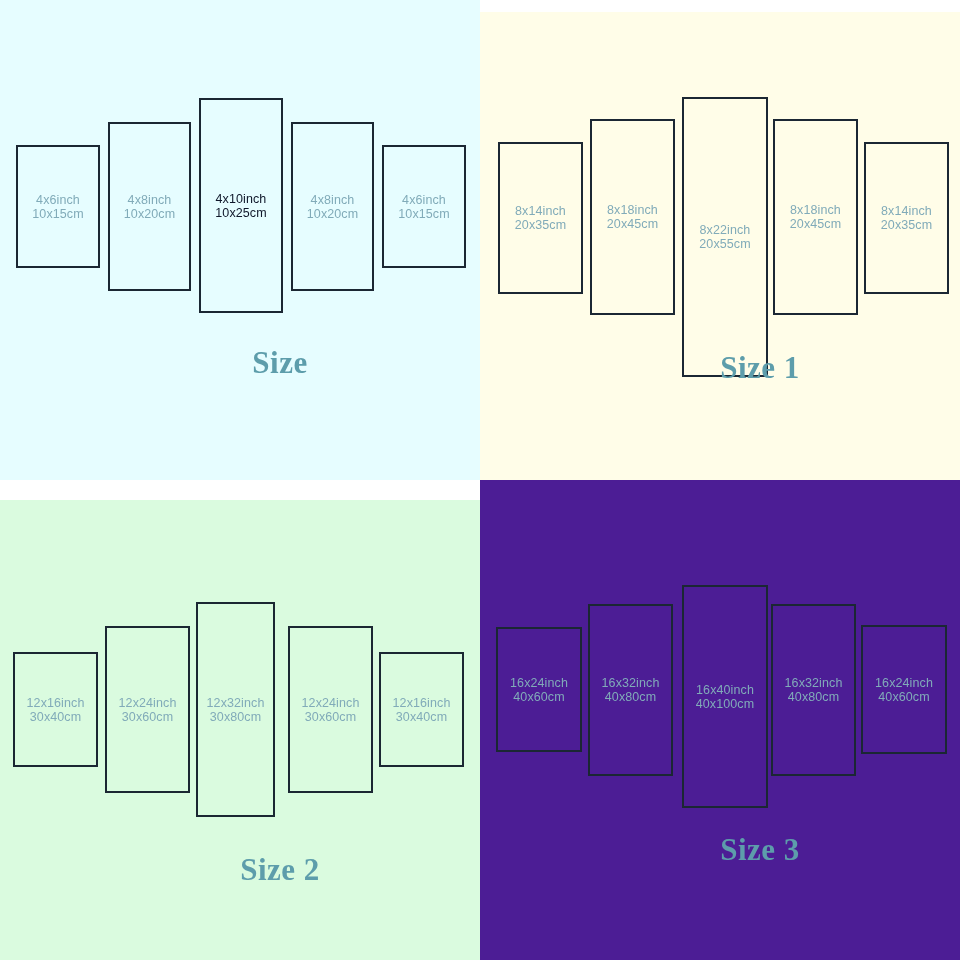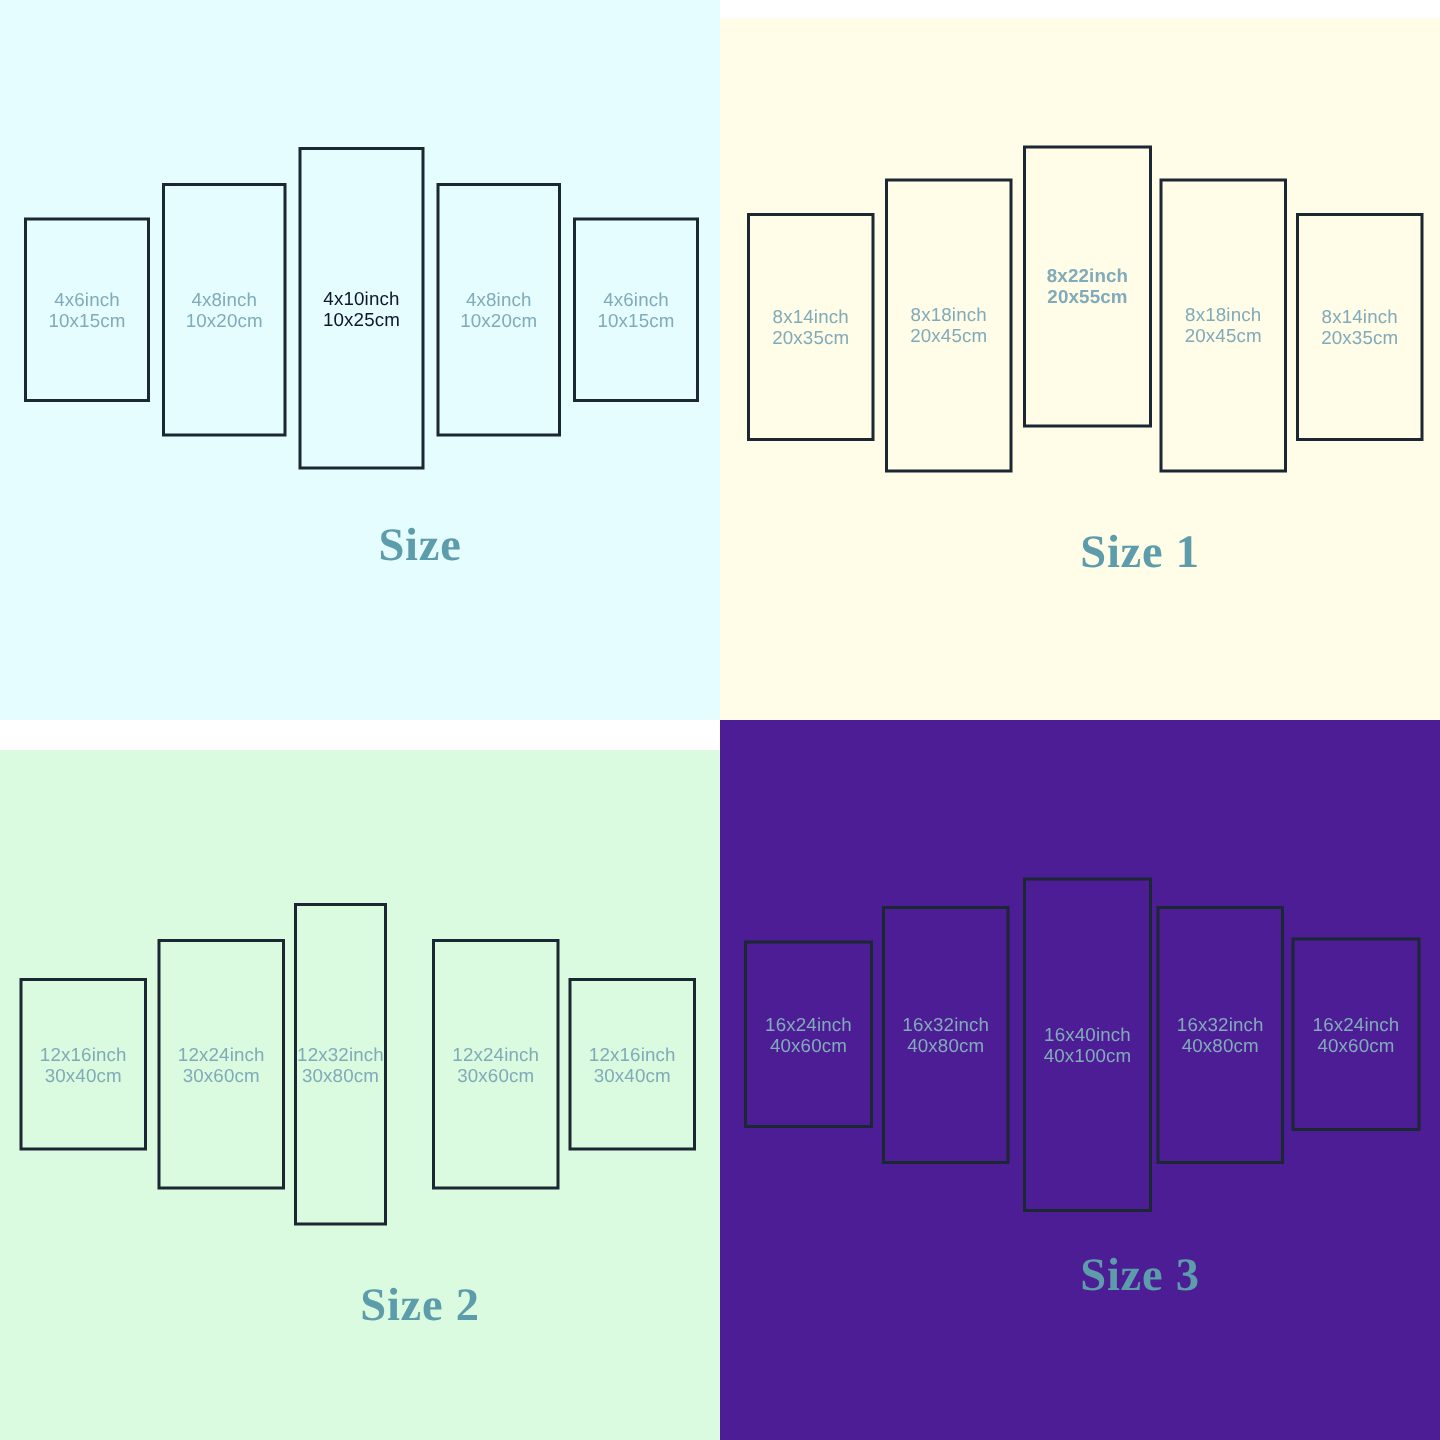--- a/index.html
+++ b/index.html
@@ -118,21 +118,21 @@
             <span class="lbl-in">8x14inch</span>
             <span class="lbl-cm">20x35cm</span>
           </div>
         </div>
         <div class="panel" style="left: 110px; top: 107px; width: 85px; height: 196px; border-color: rgb(27, 39, 51);">
           <div class="panel-labels" style="color: rgb(129, 171, 185);">
             <span class="lbl-in">8x18inch</span>
             <span class="lbl-cm">20x45cm</span>
           </div>
         </div>
-        <div class="panel" style="left: 202px; top: 85px; width: 86px; height: 188px; border-color: rgb(27, 39, 51); font-weight: bold;">
+        <div class="panel" style="left: 202px; top: 85px; width: 86px; height: 280px; border-color: rgb(27, 39, 51);">
           <div class="panel-labels" style="color: rgb(129, 171, 185);">
             <span class="lbl-in">8x22inch</span>
             <span class="lbl-cm">20x55cm</span>
           </div>
         </div>
         <div class="panel" style="left: 293px; top: 107px; width: 85px; height: 196px; border-color: rgb(27, 39, 51);">
           <div class="panel-labels" style="color: rgb(129, 171, 185);">
             <span class="lbl-in">8x18inch</span>
             <span class="lbl-cm">20x45cm</span>
           </div>
@@ -153,21 +153,21 @@
             <span class="lbl-in">12x16inch</span>
             <span class="lbl-cm">30x40cm</span>
           </div>
         </div>
         <div class="panel" style="left: 105px; top: 126px; width: 85px; height: 167px; border-color: rgb(27, 39, 51);">
           <div class="panel-labels" style="color: rgb(129, 171, 185);">
             <span class="lbl-in">12x24inch</span>
             <span class="lbl-cm">30x60cm</span>
           </div>
         </div>
-        <div class="panel" style="left: 196px; top: 102px; width: 62px; height: 215px; border-color: rgb(27, 39, 51);">
+        <div class="panel" style="left: 196px; top: 102px; width: 79px; height: 215px; border-color: rgb(27, 39, 51);">
           <div class="panel-labels" style="color: rgb(129, 171, 185);">
             <span class="lbl-in">12x32inch</span>
             <span class="lbl-cm">30x80cm</span>
           </div>
         </div>
         <div class="panel" style="left: 288px; top: 126px; width: 85px; height: 167px; border-color: rgb(27, 39, 51);">
           <div class="panel-labels" style="color: rgb(129, 171, 185);">
             <span class="lbl-in">12x24inch</span>
             <span class="lbl-cm">30x60cm</span>
           </div>

